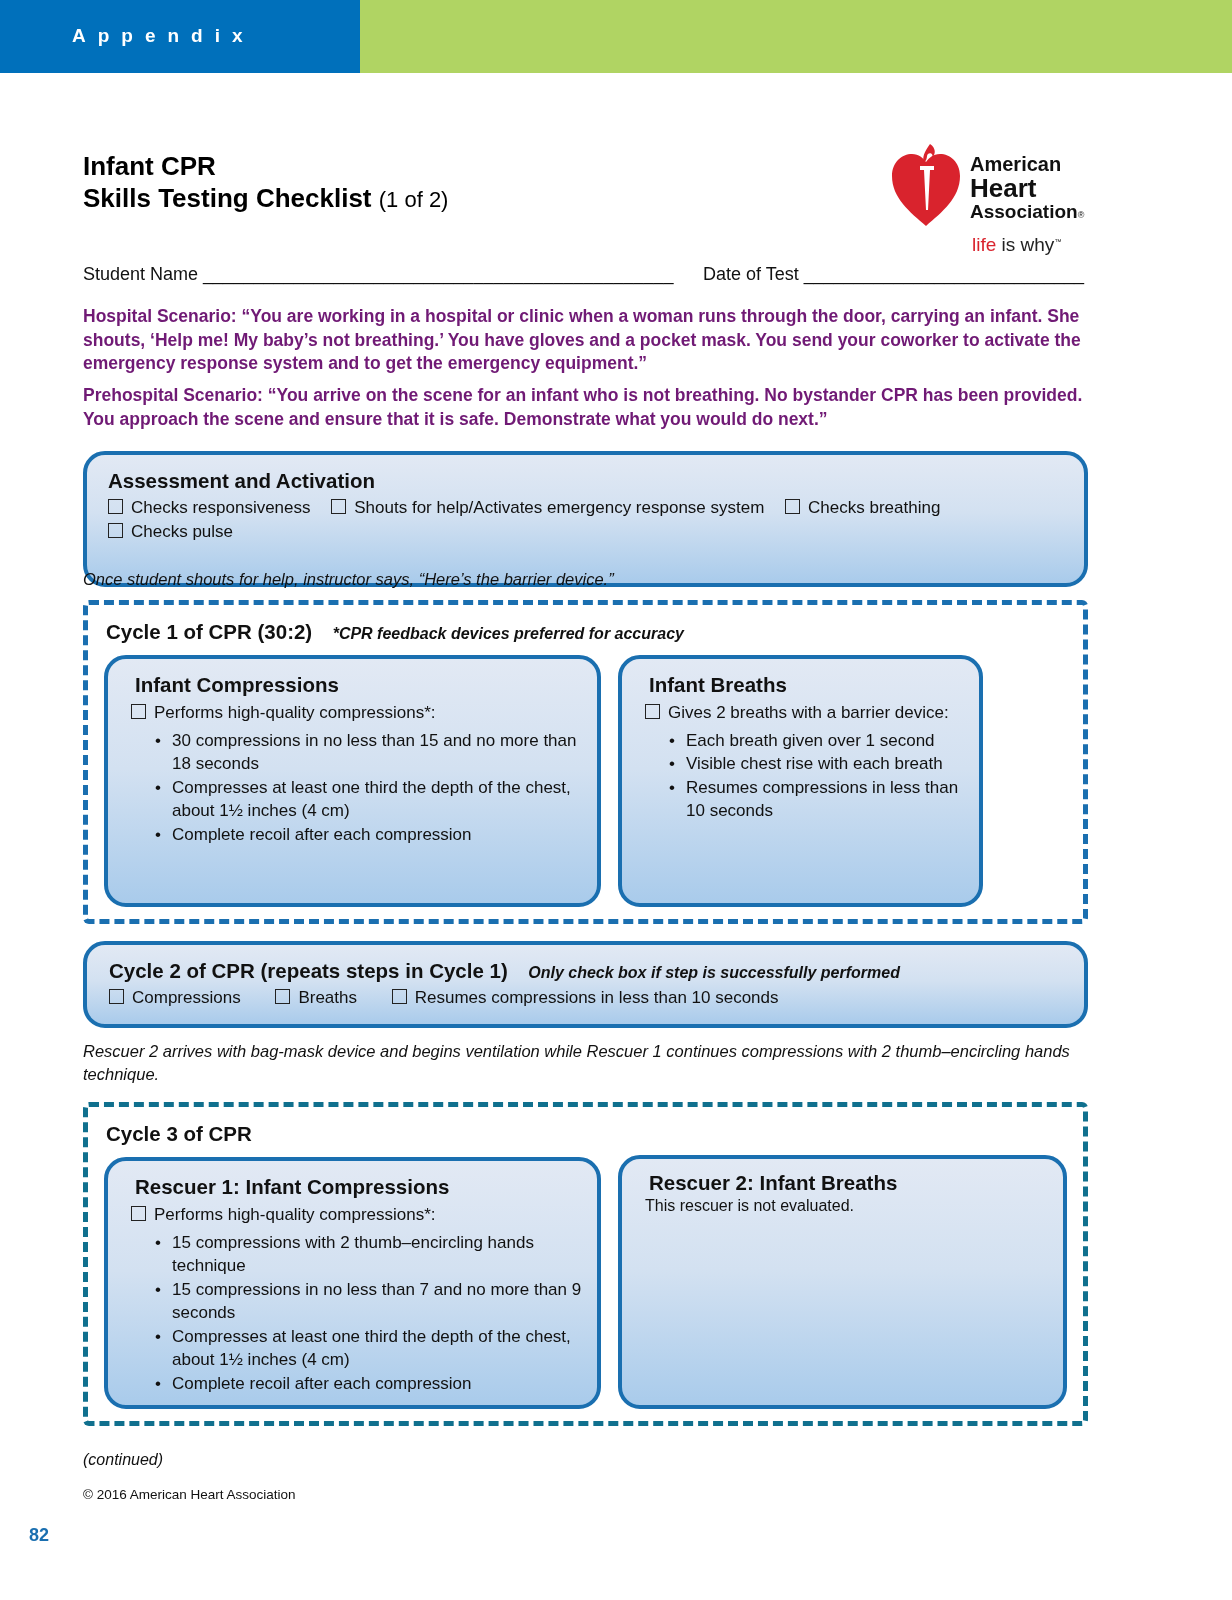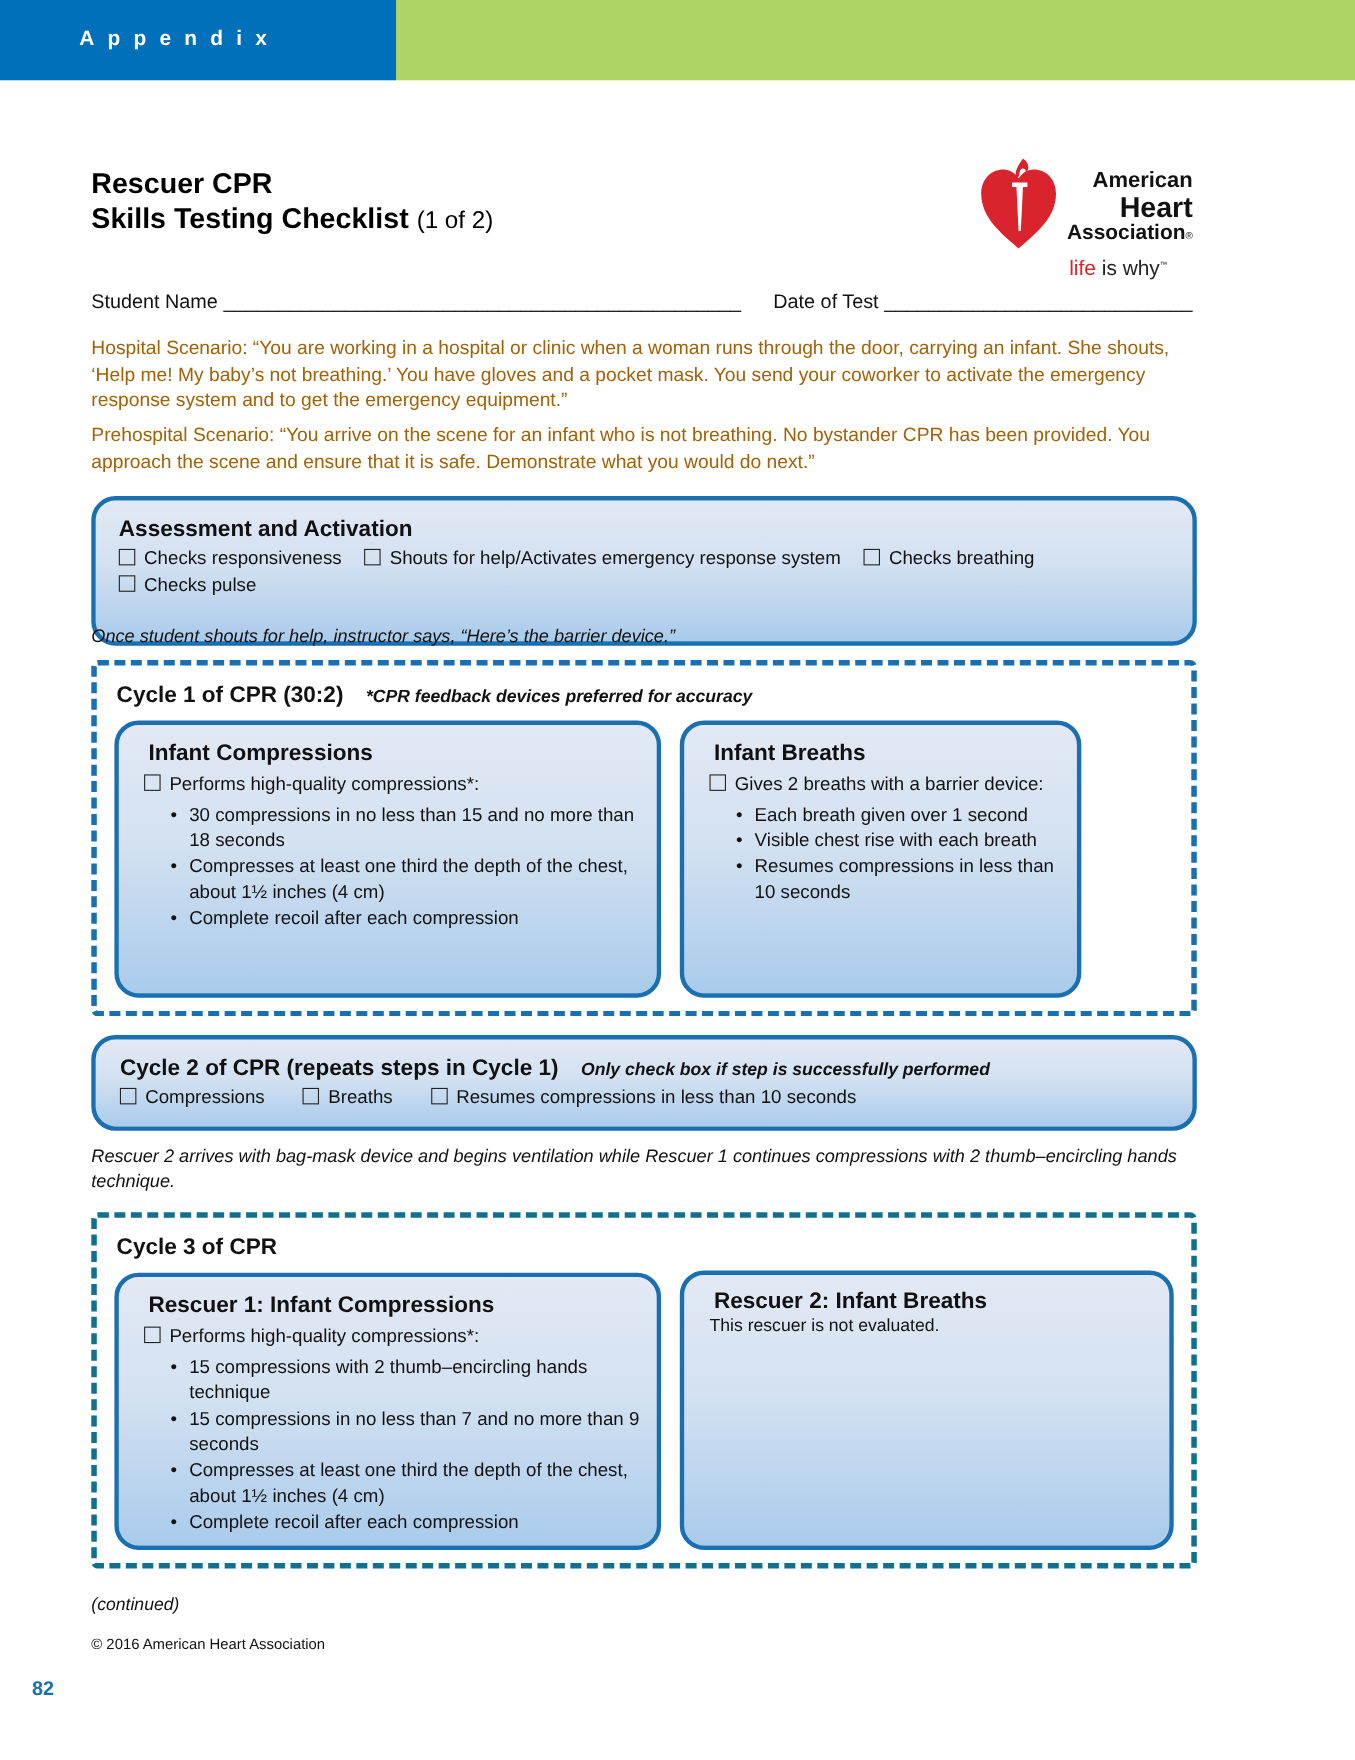--- a/index.html
+++ b/index.html
@@ -7,35 +7,35 @@
     body { position: relative; font-family: "Liberation Sans", sans-serif; color: #111; overflow: hidden; }
 
     .topbar { position: absolute; left: 0; top: 0; width: 1232px; height: 73px; display: flex; }
     .topbar .blue { width: 360px; height: 73px; background: #0070bb; position: relative; }
     .topbar .green { flex: 1; height: 73px; background: #b0d463; }
     .topbar .label { position: absolute; left: 72px; top: 25px; color: #fff; font-weight: bold; font-size: 19px; letter-spacing: 12px; }
 
     .title { position: absolute; left: 83px; top: 150px; font-weight: bold; font-size: 26px; line-height: 32px; color: #000; }
     .title .sub { font-weight: normal; font-size: 22px; }
 
-    .logo { position: absolute; left: 890px; top: 142px; width: 220px; height: 120px; text-align: right; }
+    .logo { position: absolute; left: 890px; top: 142px; width: 220px; height: 120px; }
     .logo svg { position: absolute; left: 0; top: 0; }
     .logo .aha { position: absolute; left: 80px; top: 12px; font-weight: bold; color: #111; line-height: 1; }
     .logo .aha .l1 { font-size: 20px; display: block; }
     .logo .aha .l2 { font-size: 26px; display: block; margin-top: 1px; }
     .logo .aha .l3 { font-size: 19px; display: block; margin-top: 1px; }
     .logo .tag { position: absolute; left: 82px; top: 92px; font-size: 19px; color: #222; }
     .logo .tag .life { color: #d9232d; }
     .logo .tag .tm { font-size: 7px; vertical-align: super; }
 
     .fields { position: absolute; left: 83px; top: 264px; font-size: 18px; width: 1010px; }
     .fields .f1 { position: absolute; left: 0; top: 0; white-space: nowrap; }
     .fields .f2 { position: absolute; left: 620px; top: 0; white-space: nowrap; }
 
-    .scen { position: absolute; left: 83px; width: 1010px; font-size: 17.5px; line-height: 23.5px; color: #a16207; }
+    .scen { position: absolute; left: 83px; width: 1010px; font-size: 17.5px; line-height: 23.5px; color: #701a75; font-weight: bold; }
 
     .rbox { position: absolute; border: 4px solid #1a6fb0; border-radius: 22px;
             background: linear-gradient(to bottom, #e2e9f4 0%, #d3e1f1 45%, #a9cbeb 100%); }
     .rbox h3 { font-size: 20.5px; font-weight: bold; color: #111; }
     .dbox { position: absolute; border: 5px dashed #1a6fb0; border-radius: 6px; }
     .dbox.teal { border-color: #10708e; }
 
     .chk { display: inline-block; width: 15px; height: 15px; border: 1.5px solid #222; background: transparent; vertical-align: -1px; margin-right: 8px; }
     .row { font-size: 17px; line-height: 23.5px; white-space: nowrap; }
     .row .item { margin-right: 16px; }
@@ -53,21 +53,21 @@
 <body>
 
 <div class="topbar">
   <div class="blue">
     <span class="label">Appendix</span>
   </div>
   <div class="green"></div>
 </div>
 
 <div class="title">
-  <div>Rescuer CPR</div>
+  <div>Infant CPR</div>
   <div><span>Skills Testing Checklist</span> <span class="sub">(1 of 2)</span></div>
 </div>
 
 <div class="logo">
   <svg width="72" height="86" viewBox="0 0 72 86">
     <path d="M36 84 C20 70 2 56 2 34 C2 20 12 12 22 12 C29 12 33 16 36 20 C39 16 43 12 50 12 C60 12 70 20 70 34 C70 56 52 70 36 84 Z" fill="#d9232d"></path>
     <path d="M40 2 C46 6 46 12 42 16 C44 12 40 10 38 12 C36 14 38 18 34 20 C32 16 34 10 40 2 Z" fill="#d9232d"></path>
     <path d="M30 24 L44 24 L44 28 L40 28 L38 68 L36 68 L34 28 L30 28 Z" fill="#ffffff"></path>
   </svg>
   <div class="aha">

